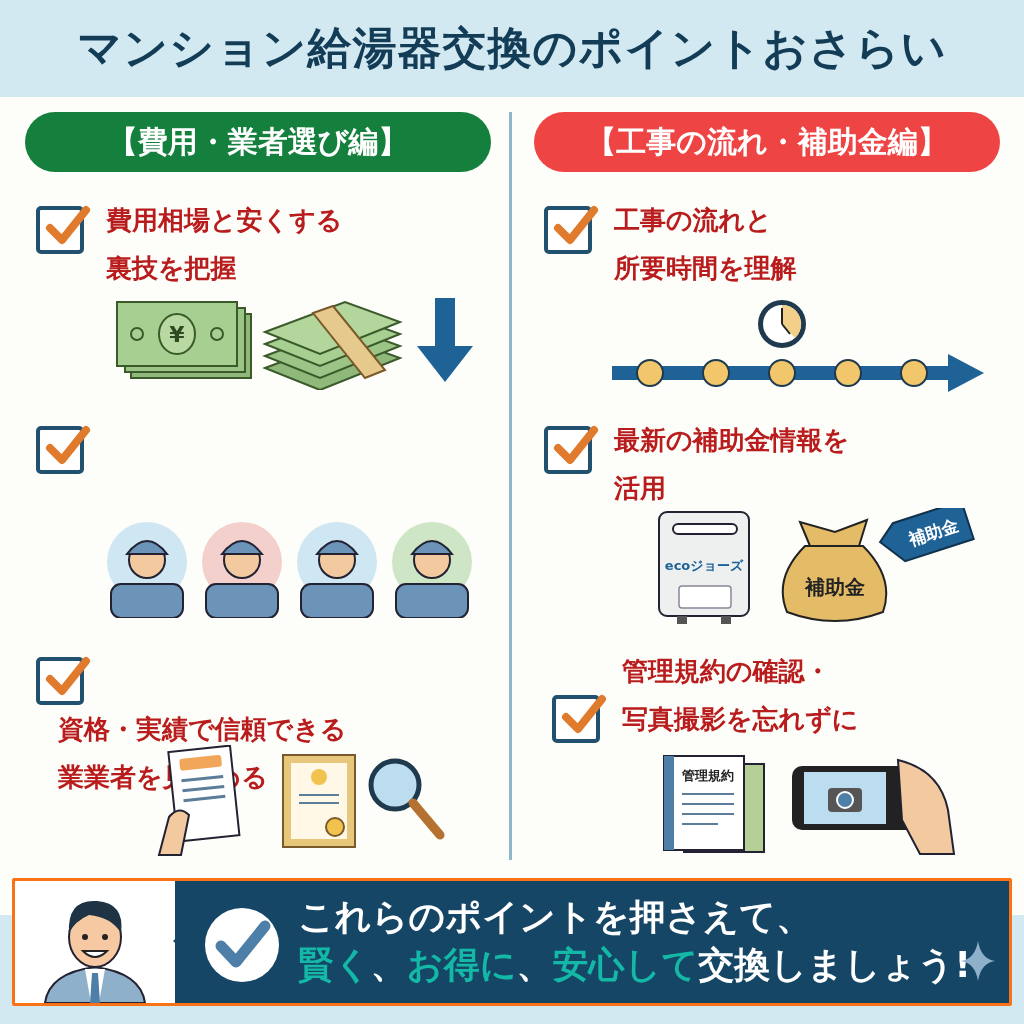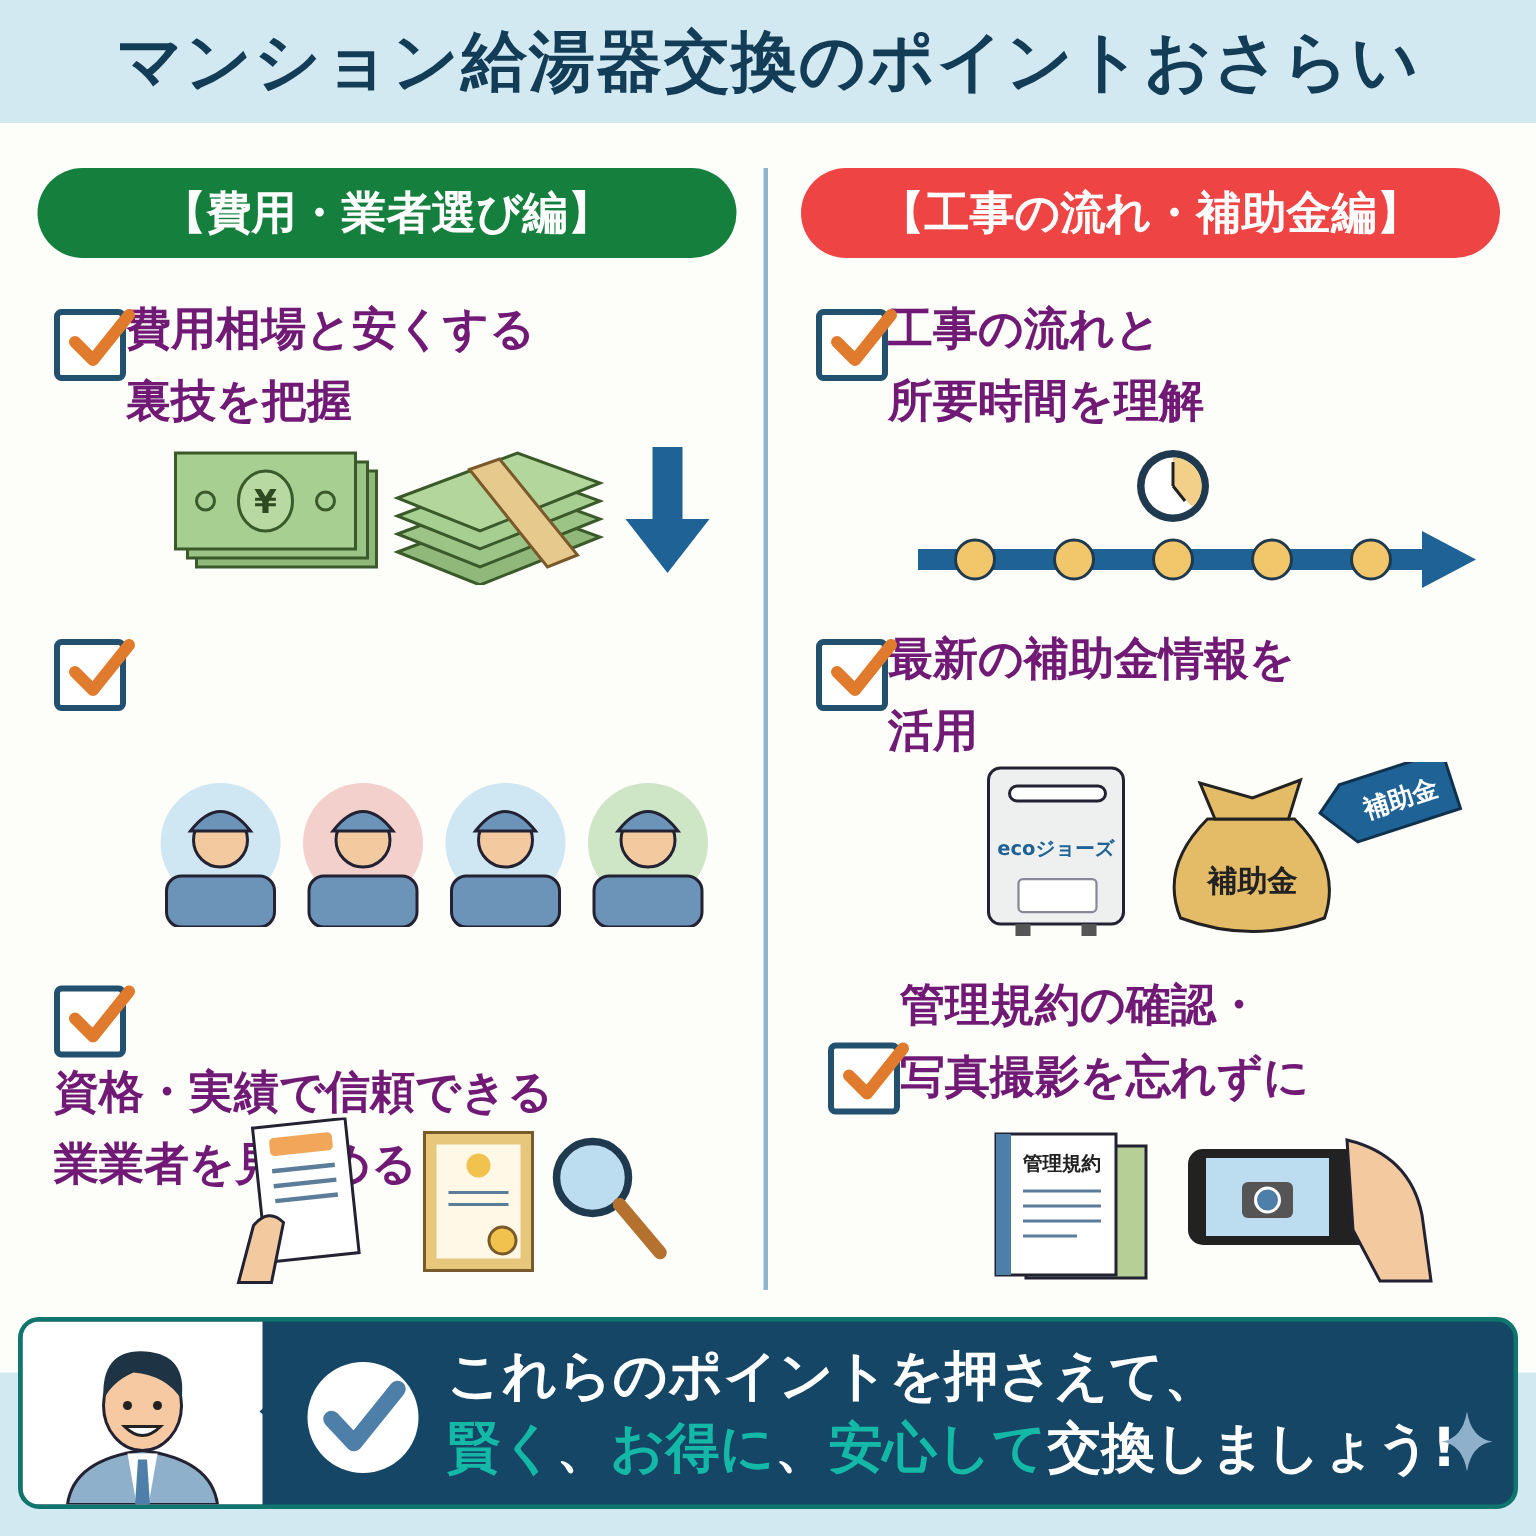--- a/index.html
+++ b/index.html
@@ -4,21 +4,21 @@
 <style>
   * { box-sizing: border-box; margin: 0; padding: 0; }
   html, body { width: 1024px; height: 1024px; overflow: hidden; }
   body {
     background: #fdfdf9;
     font-family: "DejaVu Sans", "Liberation Sans", sans-serif;
     position: relative;
     color: #111;
   }
   .header {
-    position: absolute; left: 0; top: 0; width: 1024px; height: 82px;
+    position: absolute; left: 0; top: 0; width: 1024px; height: 97px;
     background: #d3e9f2;
     display: flex; align-items: center; justify-content: center; text-align: right;
   }
   .header h1 {
     font-size: 44px; font-weight: bold; color: #133c57; letter-spacing: 1px;
   }
   .divider {
     position: absolute; left: 509px; top: 112px; width: 3px; height: 748px;
     background: #8eb6cc;
   }
@@ -31,30 +31,30 @@
   .pill.right { left: 534px; width: 466px; background: #ef4444; }
   .item {
     position: absolute; display: flex; align-items: flex-start;
   }
   .check {
     width: 48px; height: 48px; border: 4px solid #22506f; border-radius: 5px;
     position: relative; margin-top: 10px; flex-shrink: 0; background: #fff;
   }
   .check svg { position: absolute; left: 2px; top: -10px; }
   .item-text {
-    font-size: 30px; font-weight: bold; line-height: 48px; color: #701a75;
+    margin-left: 22px; font-size: 26px; font-weight: bold; line-height: 48px; color: #b91c1c;
     white-space: pre-line;
   }
   .illus { position: absolute; }
   .footer-bg {
     position: absolute; left: 0; top: 915px; width: 1024px; height: 109px; background: #d3e9f2;
   }
   .banner {
     position: absolute; left: 12px; top: 878px; width: 1000px; height: 128px;
-    background: #154666; border-radius: 14px; border: 3px solid #0f766e; overflow: hidden;
+    background: #154666; border-radius: 2px; border: 3px solid #f97316; overflow: hidden;
   }
   .banner .avatar-box {
     position: absolute; left: 0; top: 0; width: 160px; height: 122px; background: #fff;
   }
   .banner .tail {
     position: absolute; left: 158px; top: 42px; width: 0; height: 0;
     border-top: 18px solid transparent; border-bottom: 18px solid transparent;
     border-right: 20px solid #154666;
   }
   .banner-line1 {

